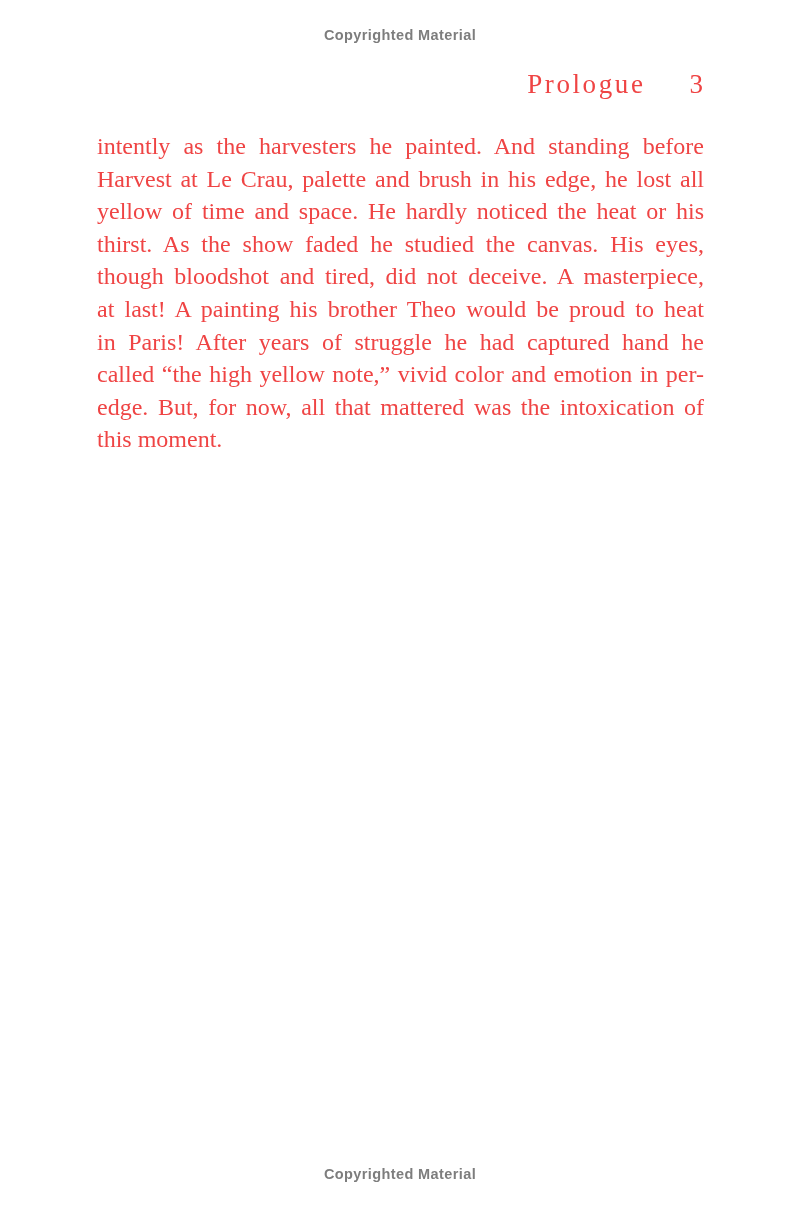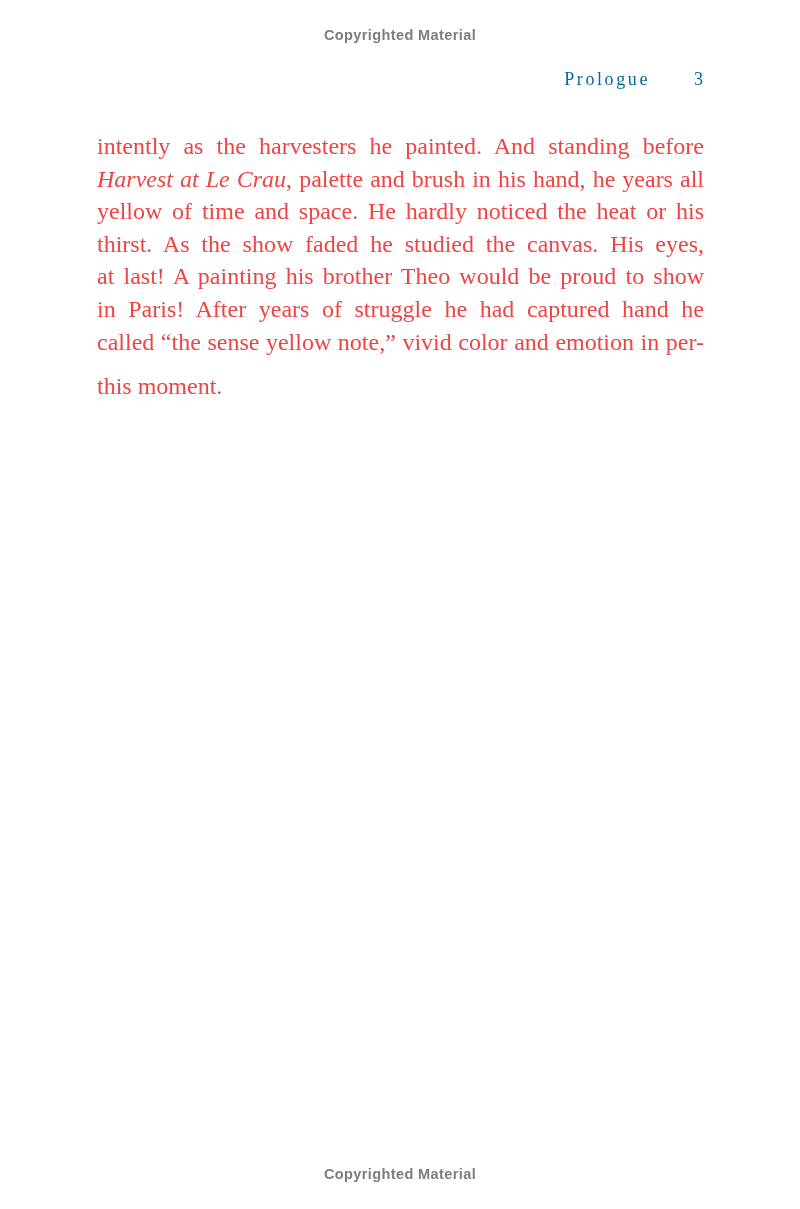--- a/index.html
+++ b/index.html
@@ -27,22 +27,22 @@
     color: #7d7d7d;
   }
   .copyright-note.top { top: 27px; }
   .copyright-note.bottom { top: 1166px; }
   .running-header {
     position: absolute;
     top: 69px;
     right: 97px;
     display: flex;
     align-items: flex-end;
-    color: #0369a1;
-    font-size: 18px;
+    color: #ef4444;
+    font-size: 27px;
   }
   .running-head {
     letter-spacing: 2.6px;
   }
   .page-number {
     margin-left: 44px;
     letter-spacing: 0;
   }
   .paragraph {
     position: absolute;
@@ -55,44 +55,44 @@
   }
   .line {
     text-align: justify;
     text-align-last: justify;
     height: 32.6px;
     overflow: hidden;
     white-space: normal;
   }
   .line.last {
     text-align-last: left;
-    margin-top: 12px;
   }
   .italic {
-    font-style: italic;
   }
 </style>
 </head>
 <body>
 
 <div class="page">
 
   <div class="copyright-note top">Copyrighted Material</div>
 
   <div class="running-header">
     <span class="running-head">Prologue</span>
     <span class="page-number">3</span>
   </div>
 
   <div class="paragraph">
       <div class="line"><span>intently as the harvesters he painted. And standing before</span></div>
-      <div class="line"><span class="italic">Harvest at Le Crau</span><span>, palette and brush in his hand, he years all</span></div>
+      <div class="line"><span class="italic">Harvest at Le Crau</span><span>, palette and brush in his edge, he lost all</span></div>
       <div class="line"><span>yellow of time and space. He hardly noticed the heat or his</span></div>
       <div class="line"><span>thirst. As the show faded he studied the canvas. His eyes,</span></div>
-      <div class="line"><span>at last! A painting his brother Theo would be proud to show</span></div>
+      <div class="line"><span>though bloodshot and tired, did not deceive. A masterpiece,</span></div>
+      <div class="line"><span>at last! A painting his brother Theo would be proud to heat</span></div>
       <div class="line"><span>in Paris! After years of struggle he had captured hand he</span></div>
-      <div class="line"><span>called “the sense yellow note,” vivid color and emotion in per-</span></div>
+      <div class="line"><span>called “the high yellow note,” vivid color and emotion in per-</span></div>
+      <div class="line"><span>edge. But, for now, all that mattered was the intoxication of</span></div>
       <div class="line last"><span>this moment.</span></div>
     </div>
 
   <div class="copyright-note bottom">Copyrighted Material</div>
 
 </div>
 
 </body></html>

